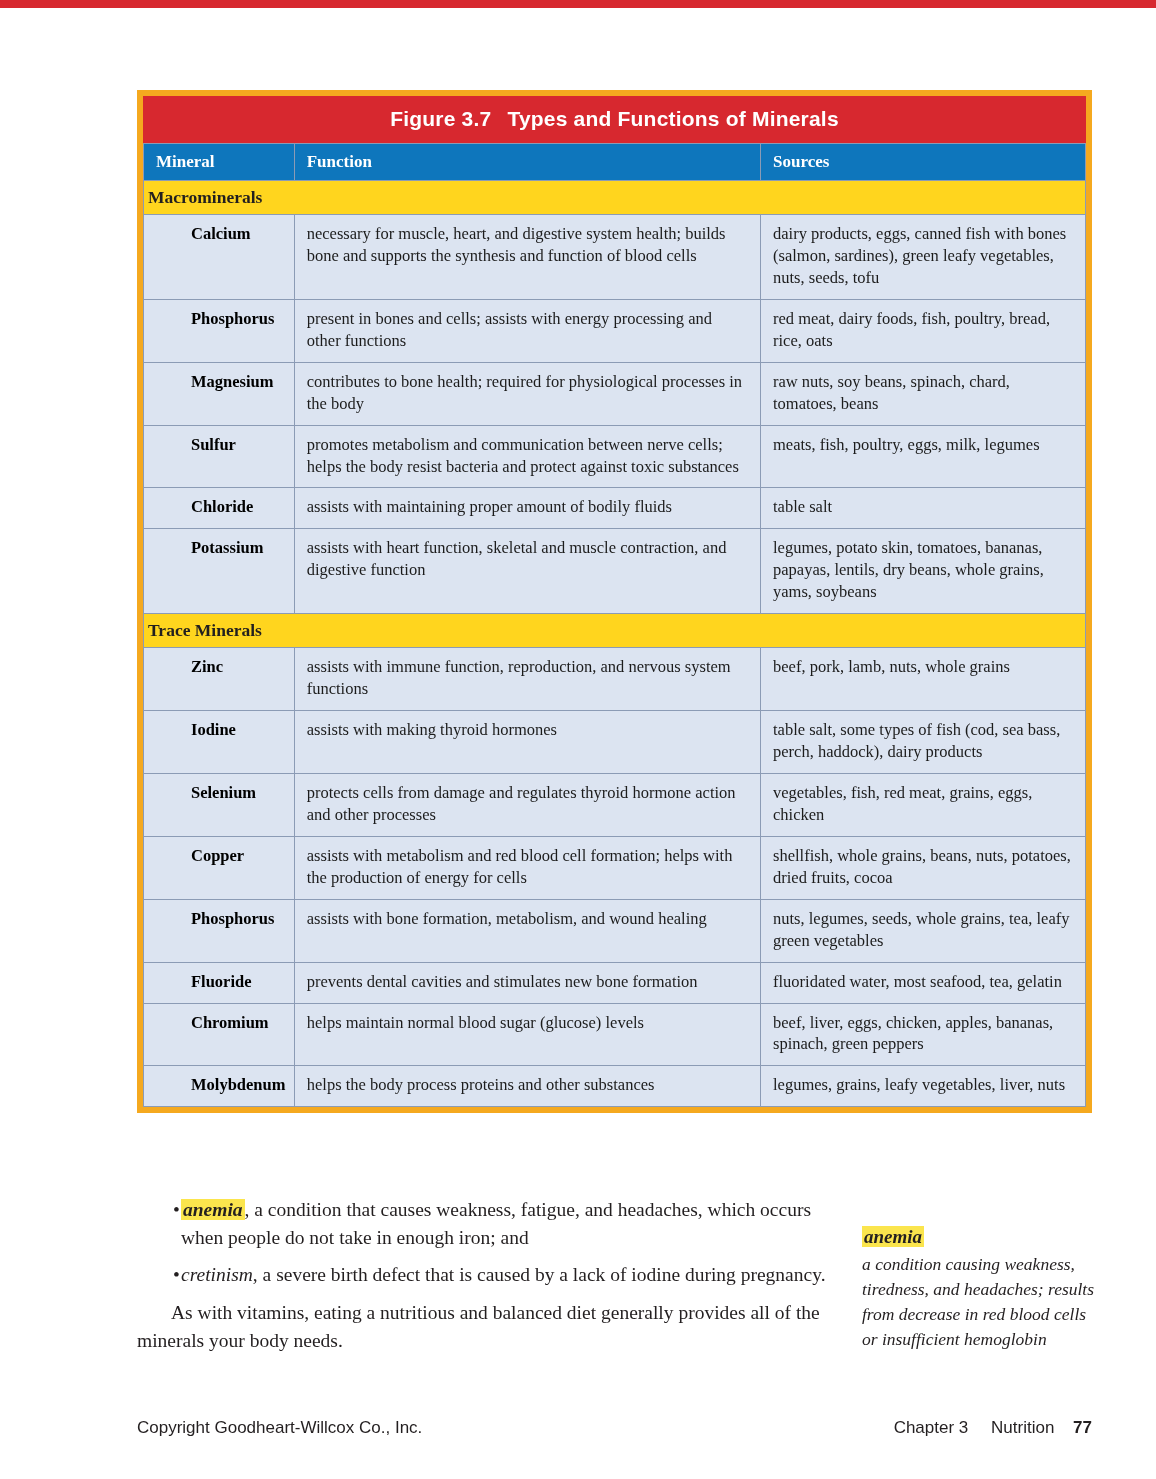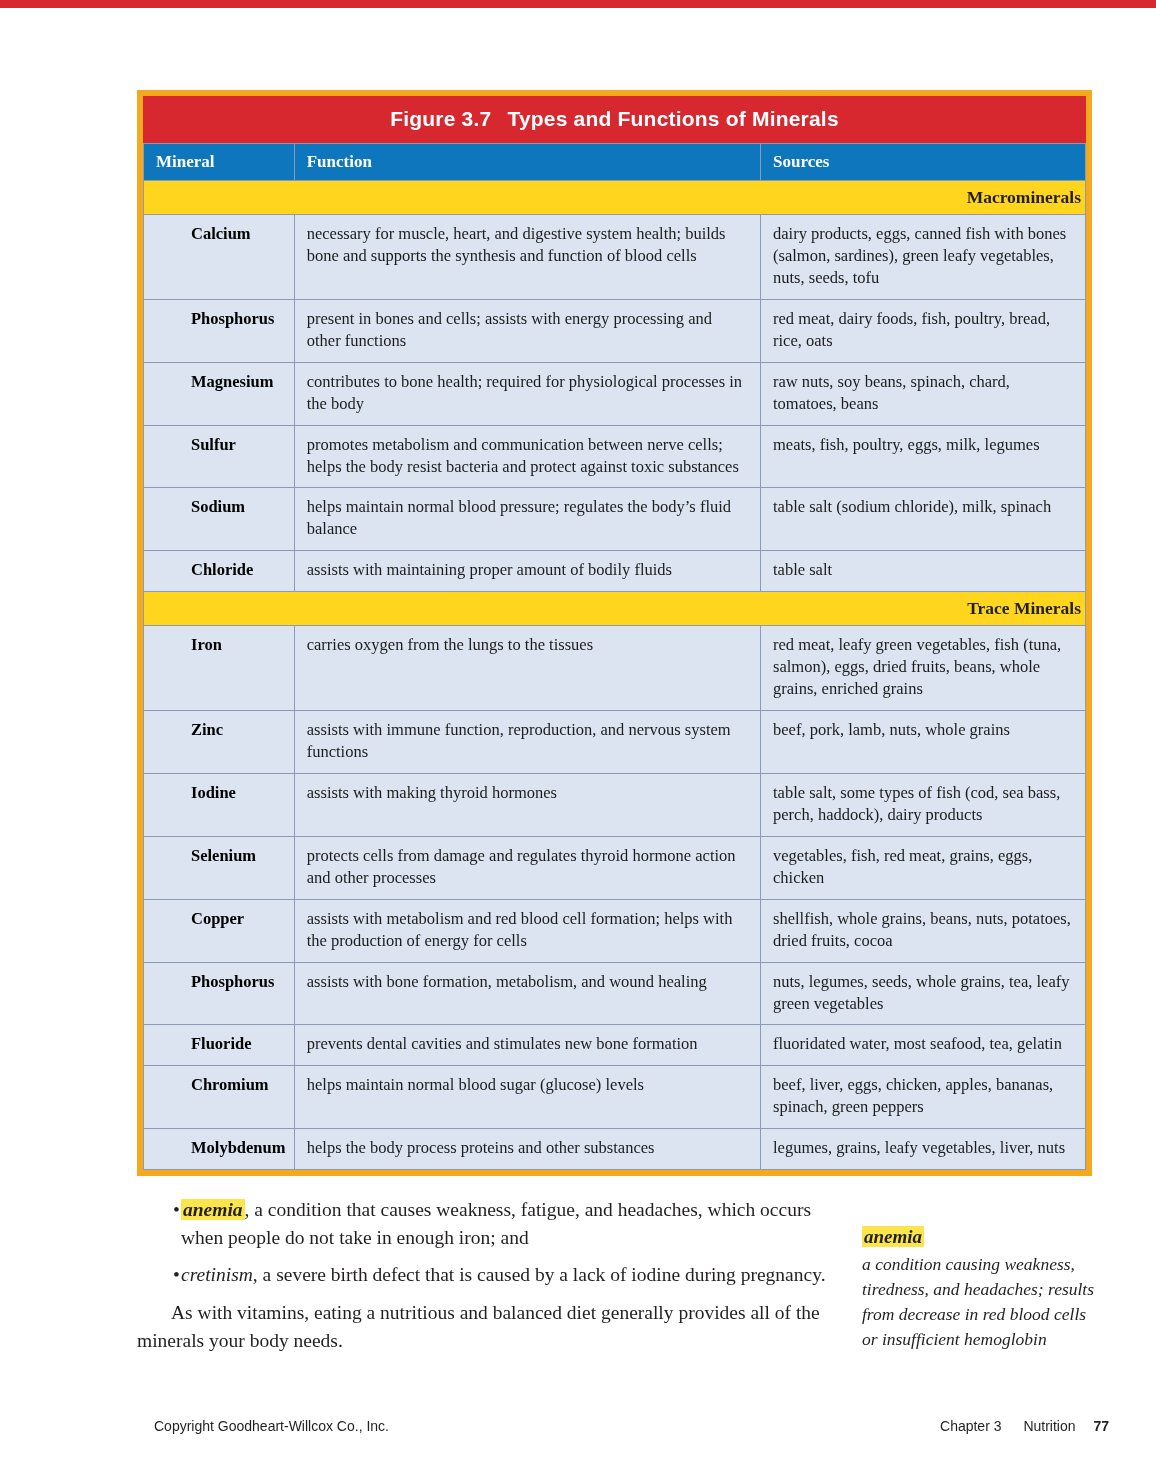--- a/index.html
+++ b/index.html
@@ -56,21 +56,21 @@
     font-size:17px;
     font-weight:bold;
     padding:8px 12px;
     border:1px solid var(--c-grid);
   }
   .col-mineral{width:16%;}
   .col-function{width:49.5%;}
   .col-sources{width:34.5%;}
   .section-row td{
     background:var(--c-yellow);
-    text-align:right;
+    text-align:left;
     font-weight:bold;
     font-size:17.5px;
     color:#221f1f;
     padding:6px 4px;
     border:1px solid var(--c-grid);
   }
   .data-row td{
     background:var(--c-cellbg);
     font-size:16.5px;
     line-height:1.33;
@@ -120,23 +120,22 @@
   .margin-note .term{font-size:19px;}
   .margin-note .definition{
     font-style:italic;
     line-height:1.42;
     margin-top:4px;
   }
   
   .footer{
     position:absolute;left:137px;top:1418px;width:955px;
     display:flex;justify-content:space-between;align-items:baseline;
-    font-size:14px;
-    color:var(--c-ink);
-    margin-left:17px;
+    font-size:17px;
+    color:var(--c-ink);
   }
   .footer-right span{margin-left:18px;}
   .footer-right .pagenum{font-weight:bold;margin-left:14px;}
 </style>
 </head>
 <body>
 
 <div class="page">
 
   <div class="top-strip"></div>
@@ -171,36 +170,31 @@
             <td class="cell-mineral">Magnesium</td>
             <td class="cell-function">contributes to bone health; required for physiological processes in the body</td>
             <td class="cell-sources">raw nuts, soy beans, spinach, chard, tomatoes, beans</td>
           </tr>
           <tr class="data-row">
             <td class="cell-mineral">Sulfur</td>
             <td class="cell-function">promotes metabolism and communication between nerve cells; helps the body resist bacteria and protect against toxic substances</td>
             <td class="cell-sources">meats, fish, poultry, eggs, milk, legumes</td>
           </tr>
           <tr class="data-row">
-            <td class="cell-mineral">Sodium</td>
-            <td class="cell-function">helps maintain normal blood pressure; regulates the body’s fluid balance</td>
-            <td class="cell-sources">table salt (sodium chloride), milk, spinach</td>
-          </tr>
-          <tr class="data-row">
             <td class="cell-mineral">Chloride</td>
             <td class="cell-function">assists with maintaining proper amount of bodily fluids</td>
             <td class="cell-sources">table salt</td>
           </tr>
+          <tr class="data-row">
+            <td class="cell-mineral">Potassium</td>
+            <td class="cell-function">assists with heart function, skeletal and muscle contraction, and digestive function</td>
+            <td class="cell-sources">legumes, potato skin, tomatoes, bananas, papayas, lentils, dry beans, whole grains, yams, soybeans</td>
+          </tr>
           <tr class="section-row">
             <td colspan="3">Trace Minerals</td>
-          </tr>
-          <tr class="data-row">
-            <td class="cell-mineral">Iron</td>
-            <td class="cell-function">carries oxygen from the lungs to the tissues</td>
-            <td class="cell-sources">red meat, leafy green vegetables, fish (tuna, salmon), eggs, dried fruits, beans, whole grains, enriched grains</td>
           </tr>
           <tr class="data-row">
             <td class="cell-mineral">Zinc</td>
             <td class="cell-function">assists with immune function, reproduction, and nervous system functions</td>
             <td class="cell-sources">beef, pork, lamb, nuts, whole grains</td>
           </tr>
           <tr class="data-row">
             <td class="cell-mineral">Iodine</td>
             <td class="cell-function">assists with making thyroid hormones</td>
             <td class="cell-sources">table salt, some types of fish (cod, sea bass, perch, haddock), dairy products</td>

